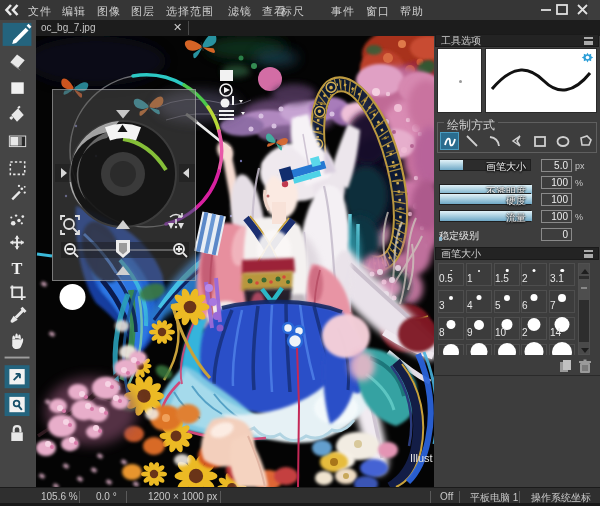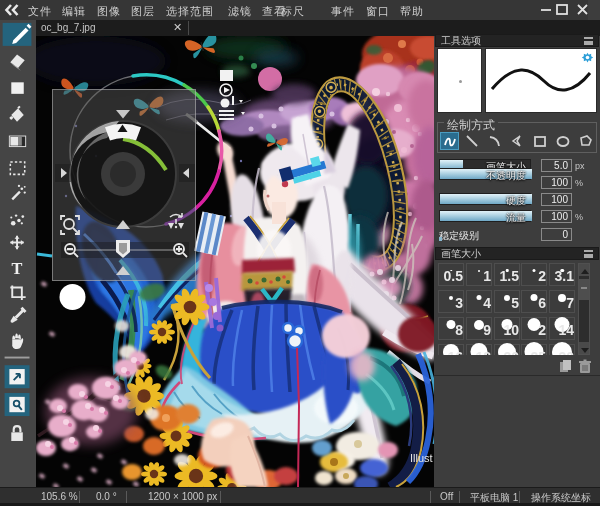--- a/index.html
+++ b/index.html
@@ -49,21 +49,21 @@
   border:1px solid #1f1f1f; }
 .slfill { position:absolute; left:0; top:0; height:10px;
   background:linear-gradient(#e2f2f8 0%, #aed2e2 45%, #6fa8c6 100%); }
 .sllabel { position:absolute; right:2px; top:0px; font-size:10px; color:#f2f2f2;
   text-shadow:0 1px 2px #000, 0 0 2px #000; width:100%; text-align:right; }
 .valbox { position:absolute; left:107px; width:31px; height:13px; border:1px solid #8a8a8a;
   color:#ededed; font-size:10px; text-align:right; padding-right:3px; line-height:12px; }
 .unit { position:absolute; left:141px; font-size:9px; color:#c8c8c8; }
 .bbtn { position:absolute; width:26px; height:23px; background:#3c3c3c; border:1px solid #4e4e4e; }
 .bbtn .dot { position:absolute; left:50%; transform:translateX(-50%); background:#fff; border-radius:50%; z-index:1; }
-.bbtn .num { position:absolute; bottom:1px; width:100%; text-align:right; font-size:14px; color:#e8e8e8; z-index:2;font-weight:bold; }
+.bbtn .num { position:absolute; bottom:1px; width:100%; text-align:left; font-size:10px; color:#e8e8e8; z-index:2; }
 
 
 #statusbar { position:absolute; left:0; top:487px; width:600px; height:19px; background:#2f2f2f;
   border-top:1px solid #1b1b1b; }
 #statusbar div { position:absolute; top:3px; font-size:10px; color:#c9c9c9; }
 .ssep { width:1px; height:12px; background:#5a5a5a; }
 </style>
 </head>
 <body>
 <div id="app">
@@ -865,21 +865,21 @@
             <path d="M5 13 L4 6 L10 4 L14 8 L12 13 Z" stroke="#cfcfcf" stroke-width="1.6" fill="none"></path>
           </svg>
         </div>
       </div>
 <div class="sl" style="top:139px">
         <div class="slfill" style="width:23px"></div>
         <div class="sllabel" style="padding-right:2px">画笔大小</div>
       </div>
 <div class="valbox" style="top:139px">5.0</div>
 <div class="unit" style="top:141px">px</div>
-<div class="sl" style="top:148px">
+<div class="sl" style="top:164px">
         <div class="slfill" style="width:92px"></div>
         <div class="sllabel" style="padding-right:2px">不透明度</div>
       </div>
 <div class="valbox" style="top:156px">100</div>
 <div class="unit" style="top:158px">%</div>
 <div class="sl" style="top:173px">
         <div class="slfill" style="width:92px"></div>
         <div class="sllabel" style="padding-right:2px">硬度</div>
       </div>
 <div class="valbox" style="top:173px">100</div>

